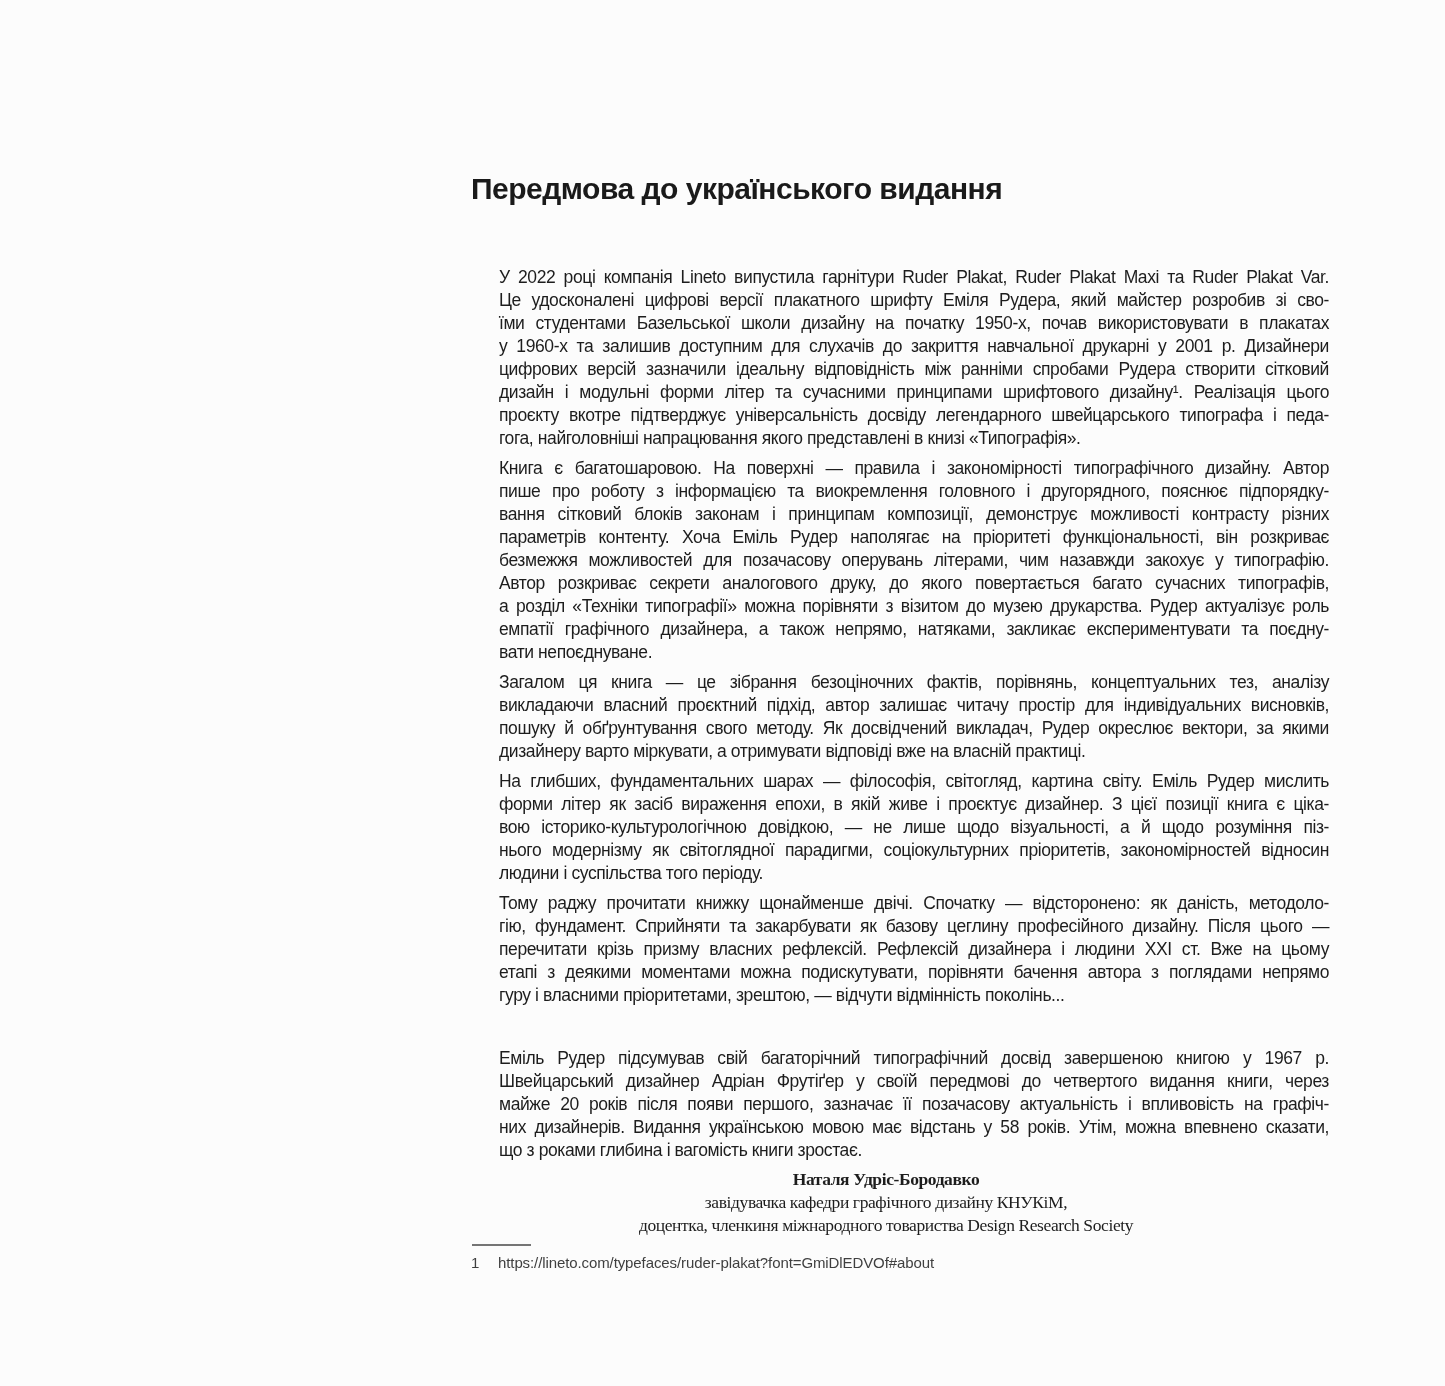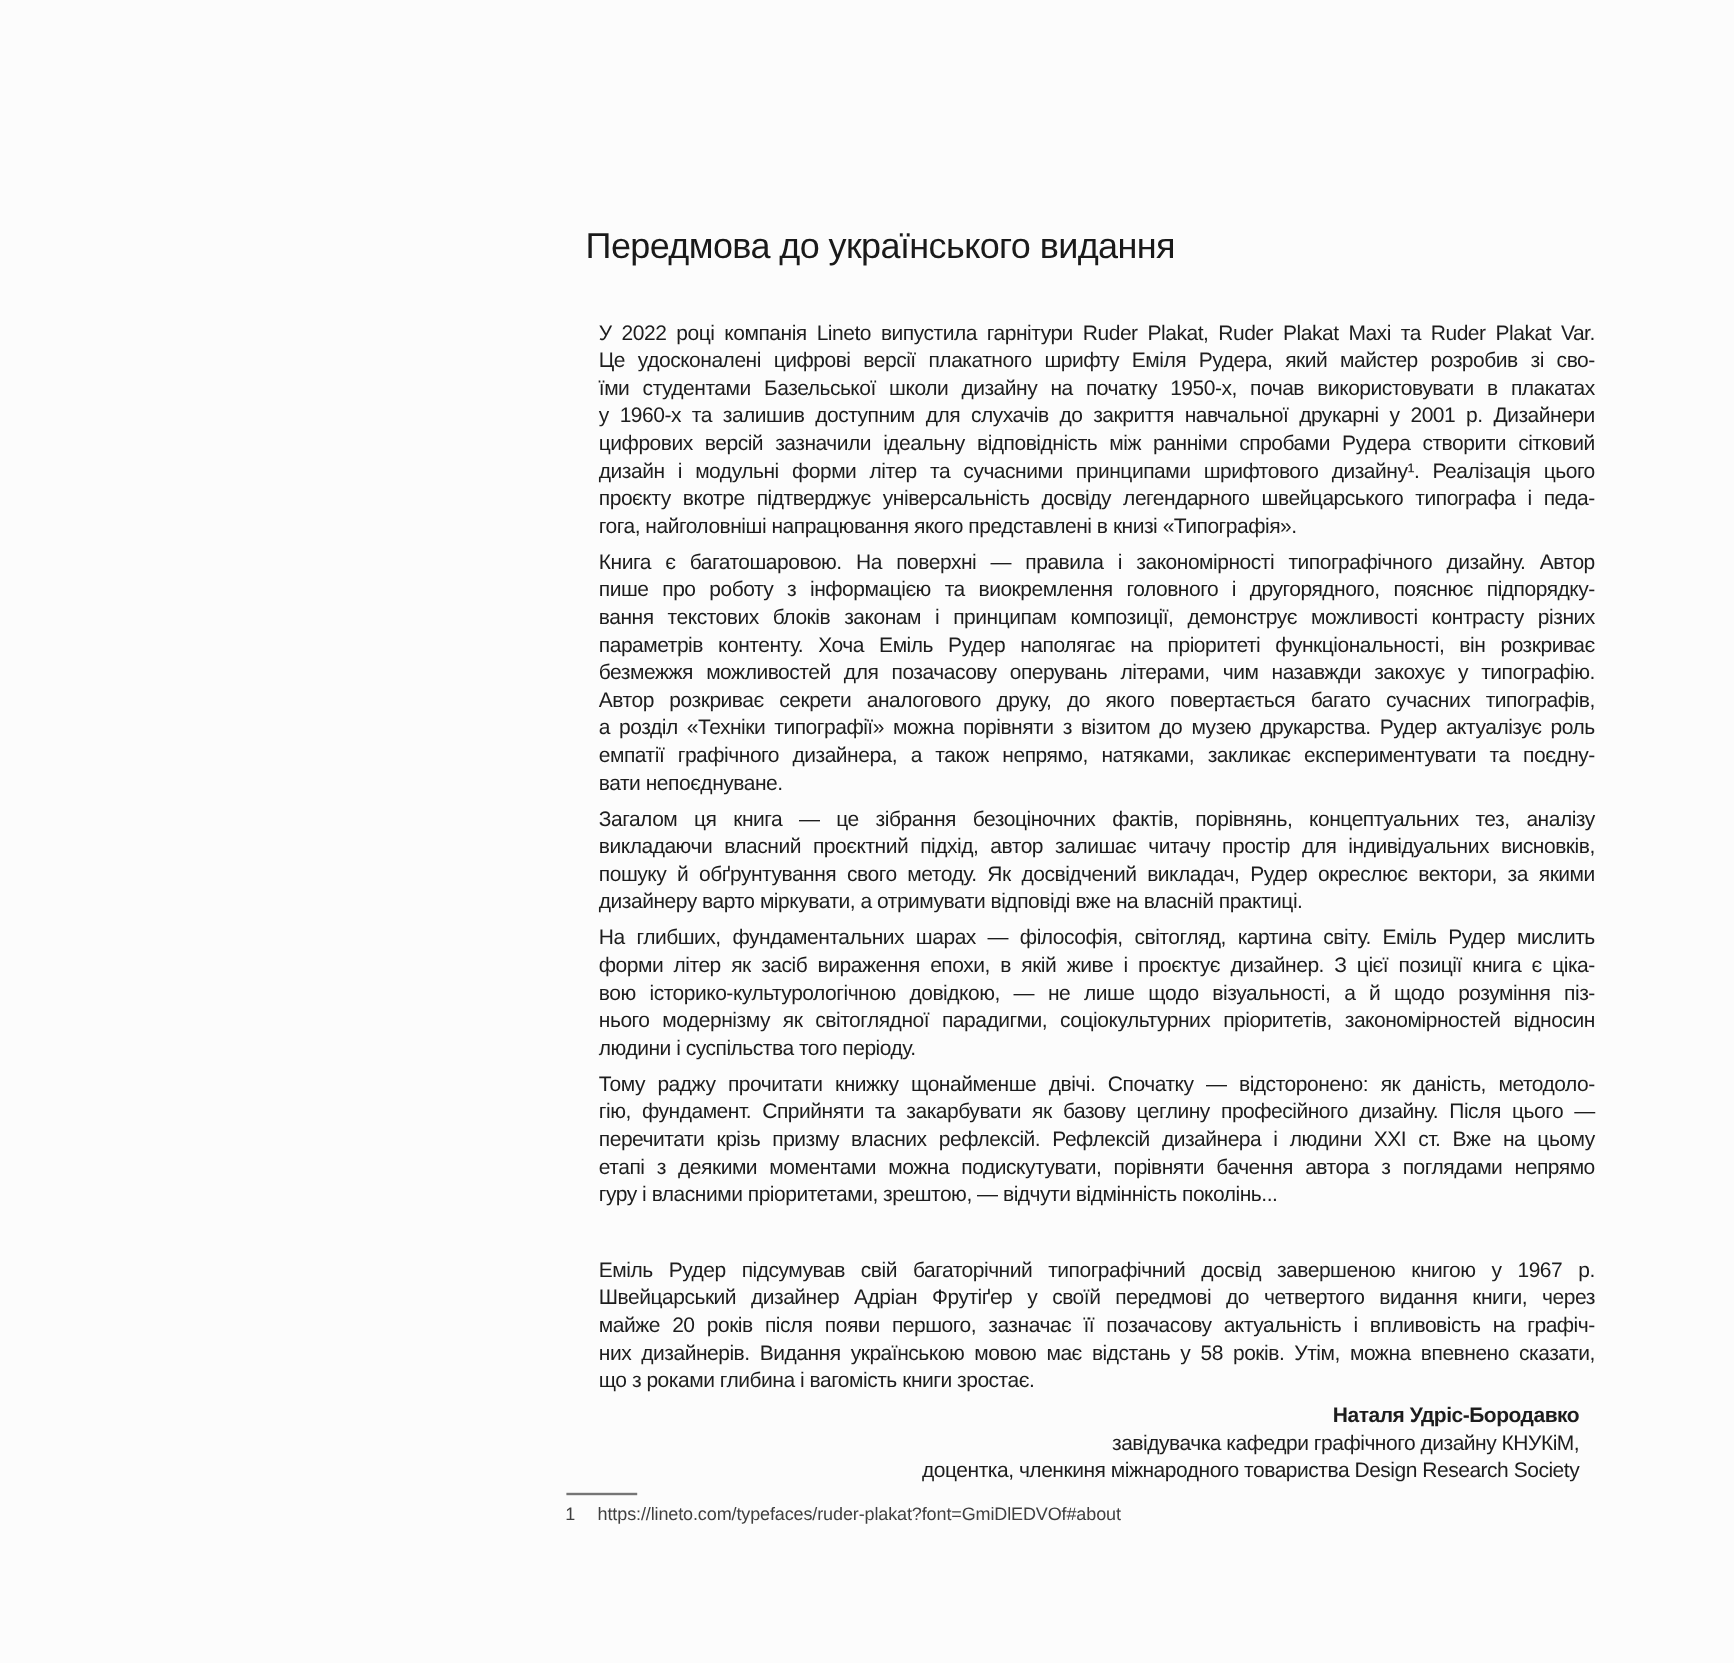--- a/index.html
+++ b/index.html
@@ -10,23 +10,23 @@
     background: #fcfcfc;
     font-family: "Liberation Sans", "DejaVu Sans", sans-serif;
     color: #1d1d1d;
     overflow: hidden;
   }
   .title {
     position: absolute;
     left: 471px;
     top: 172px;
     width: 830px;
-    margin: 17px;
+    margin: 0;
     font-size: 30px;
-    font-weight: 400;
+    font-weight: 700;
     letter-spacing: -0.5px;
     color: #1a1a1a;
     white-space: nowrap;
   }
   .body-block {
     position: absolute;
     left: 499px;
     top: 266px;
     width: 830px;
     font-size: 17.5px;
@@ -37,26 +37,27 @@
   .line {
     line-height: 23px;
     text-align: justify;
     text-align-last: justify;
   }
   .line.last {
     text-align-last: left;
   }
   .signature {
     position: absolute;
-    left: 486px;
+    left: 471px;
     top: 1168px;
     width: 830px;
-    text-align: right;
+    text-align: center;
     font-size: 17.5px;
     letter-spacing: -0.4px;
+    font-family: Liberation Serif, serif;
   }
   .sig-name {
     font-weight: 700;
     line-height: 23px;
   }
   .sig-line { line-height: 23px; }
   .footnote {
     position: absolute;
     left: 471px;
     top: 1244px;
@@ -97,21 +98,21 @@
         <div class="line">їми студентами Базельської школи дизайну на початку 1950-х, почав використовувати в плакатах</div>
         <div class="line">у 1960-х та залишив доступним для слухачів до закриття навчальної друкарні у 2001 р. Дизайнери</div>
         <div class="line">цифрових версій зазначили ідеальну відповідність між ранніми спробами Рудера створити сітковий</div>
         <div class="line">дизайн і модульні форми літер та сучасними принципами шрифтового дизайну¹. Реалізація цього</div>
         <div class="line">проєкту вкотре підтверджує універсальність досвіду легендарного швейцарського типографа і педа-</div>
         <div class="line last">гога, найголовніші напрацювання якого представлені в книзі «Типографія».</div>
       </div>
       <div class="para">
         <div class="line">Книга є багатошаровою. На поверхні — правила і закономірності типографічного дизайну. Автор</div>
         <div class="line">пише про роботу з інформацією та виокремлення головного і другорядного, пояснює підпорядку-</div>
-        <div class="line">вання текстових блоків законам і принципам композиції, демонструє можливості контрасту різних</div>
+        <div class="line">вання сітковий блоків законам і принципам композиції, демонструє можливості контрасту різних</div>
         <div class="line">параметрів контенту. Хоча Еміль Рудер наполягає на пріоритеті функціональності, він розкриває</div>
         <div class="line">безмежжя можливостей для позачасову оперувань літерами, чим назавжди закохує у типографію.</div>
         <div class="line">Автор розкриває секрети аналогового друку, до якого повертається багато сучасних типографів,</div>
         <div class="line">а розділ «Техніки типографії» можна порівняти з візитом до музею друкарства. Рудер актуалізує роль</div>
         <div class="line">емпатії графічного дизайнера, а також непрямо, натяками, закликає експериментувати та поєдну-</div>
         <div class="line last">вати непоєднуване.</div>
       </div>
       <div class="para">
         <div class="line">Загалом ця книга — це зібрання безоціночних фактів, порівнянь, концептуальних тез, аналізу</div>
         <div class="line">викладаючи власний проєктний підхід, автор залишає читачу простір для індивідуальних висновків,</div>

